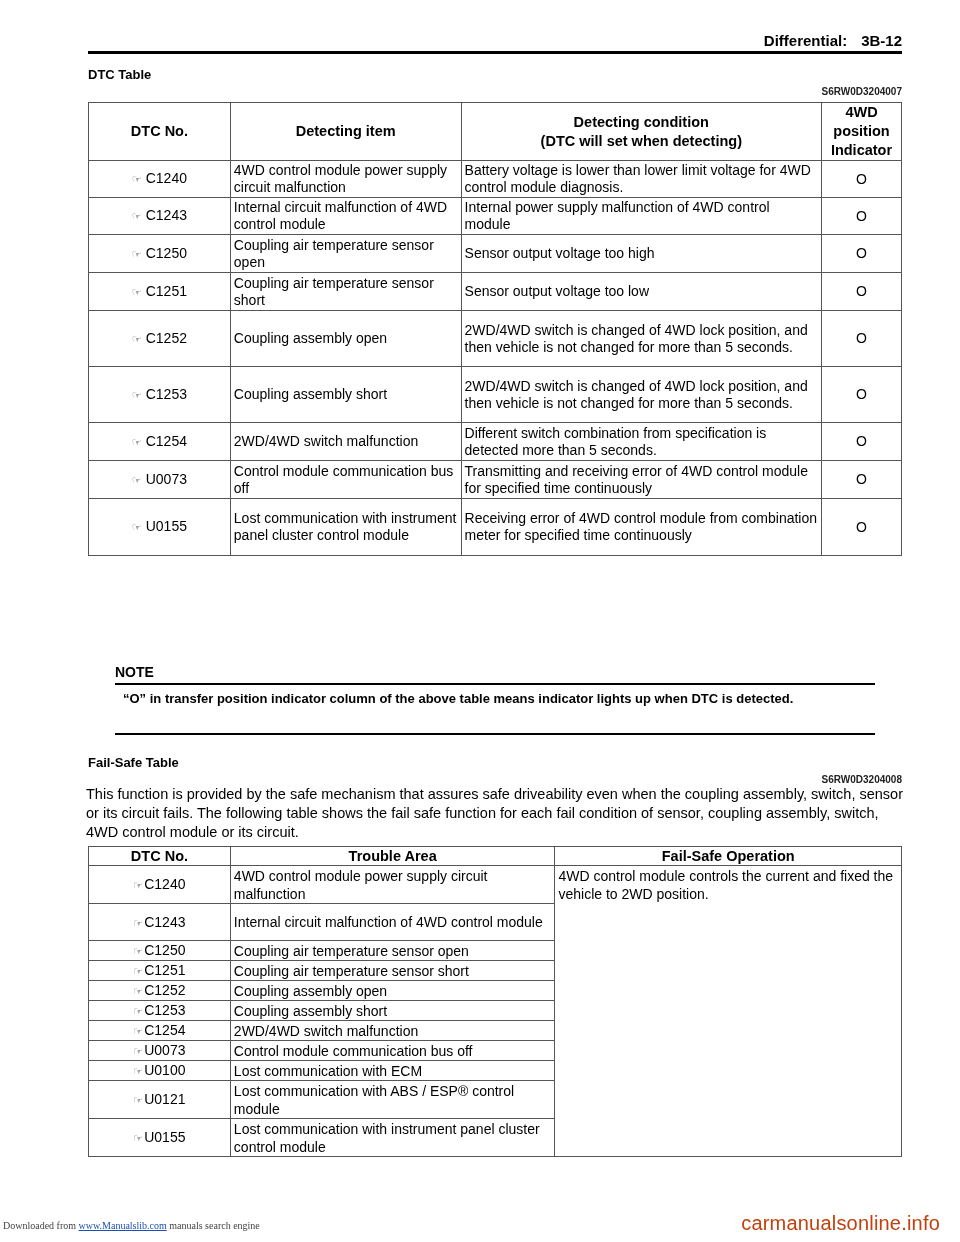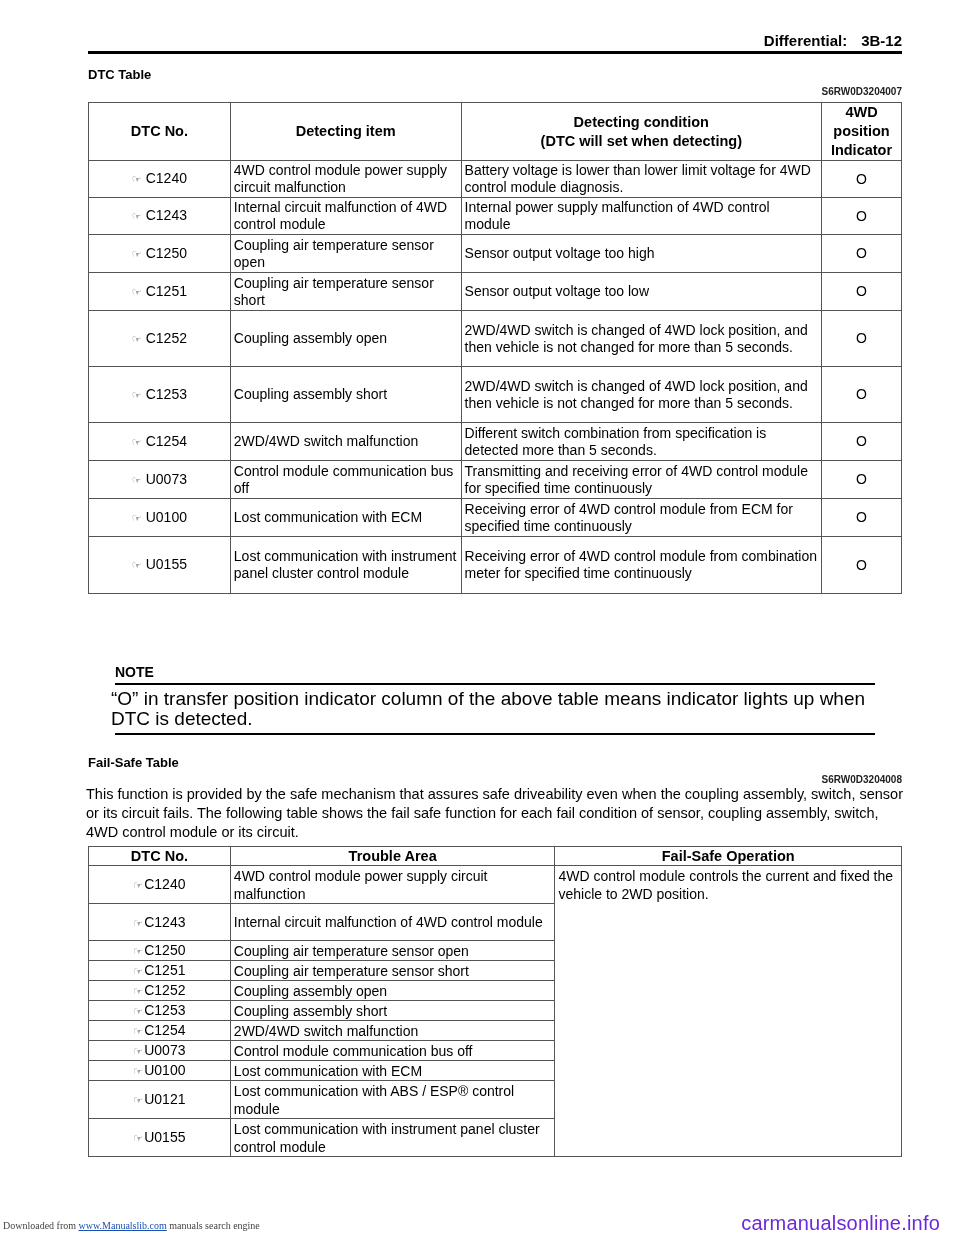--- a/index.html
+++ b/index.html
@@ -18,32 +18,32 @@
   th { font-weight: bold; text-align: center; }
   td.dtc { text-align: center; white-space: nowrap; }
   td.ind { text-align: center; }
   .hand { font-size: 11px; color: #555; margin-right: 4px; }
   .hand2 { font-size: 11px; color: #555; margin-right: 1px; }
 
   #dtc-table { top: 102px; }
   #dtc-table th { height: 57px; line-height: 19px; font-size: 14.5px; }
   .note-label { position: absolute; top: 664px; left: 115px; font-size: 14px; font-weight: bold; }
   .note-rule { position: absolute; left: 115px; width: 760px; height: 2px; background: #000; }
-  .note-text { position: absolute; top: 689px; left: 111px; width: 760px; font-size: 19px; font-weight: normal; line-height: 20px; }
+  .note-text { position: absolute; top: 689px; left: 123px; width: 760px; font-size: 13px; font-weight: bold; line-height: 20px; }
 
   .para { position: absolute; top: 785px; left: 86px; width: 820px; font-size: 14.5px; line-height: 19px; }
 
   #fs-table { top: 846px; }
   #fs-table th { height: 19px; line-height: 17px; font-size: 14.5px; }
   #fs-table td { line-height: 18px; }
   #fs-table td.op { vertical-align: top; padding-top: 1px; }
 
   .footer-left { position: absolute; top: 1220px; left: 3px; font-family: "Liberation Serif", serif; font-size: 10px; color: #444; }
   .footer-left a { color: #1a4fb3; text-decoration: underline; text-align: right; }
-  .footer-right { position: absolute; top: 1212px; right: 20px; font-size: 20px; color: #6d28d9; letter-spacing: 0.2px; margin-left: 16px; }
+  .footer-right { position: absolute; top: 1212px; right: 20px; font-size: 20px; color: #c2410c; letter-spacing: 0.2px; margin-left: 16px; }
 </style>
 </head>
 <body>
 
 <div class="page-header"><span>Differential:</span><span class="sep"></span><span>3B-12</span></div>
 <div class="header-rule"></div>
 
 <div class="section-title" style="top:67px;">DTC Table</div>
 <div class="section-code" style="top:86px;">S6RW0D3204007</div>
 
@@ -102,26 +102,20 @@
     <tr style="height:38px">
       <td class="dtc"><span class="hand">☞</span><span>C1254</span></td>
       <td>2WD/4WD switch malfunction</td>
       <td>Different switch combination from specification is detected more than 5 seconds.</td>
       <td class="ind">O</td>
     </tr>
     <tr style="height:38px">
       <td class="dtc"><span class="hand">☞</span><span>U0073</span></td>
       <td>Control module communication bus off</td>
       <td>Transmitting and receiving error of 4WD control module for specified time continuously</td>
-      <td class="ind">O</td>
-    </tr>
-    <tr style="height:38px">
-      <td class="dtc"><span class="hand">☞</span><span>U0100</span></td>
-      <td>Lost communication with ECM</td>
-      <td>Receiving error of 4WD control module from ECM for specified time continuously</td>
       <td class="ind">O</td>
     </tr>
     <tr style="height:57px">
       <td class="dtc"><span class="hand">☞</span><span>U0155</span></td>
       <td>Lost communication with instrument panel cluster control module</td>
       <td>Receiving error of 4WD control module from combination meter for specified time continuously</td>
       <td class="ind">O</td>
     </tr>
   </tbody>
 </table>

